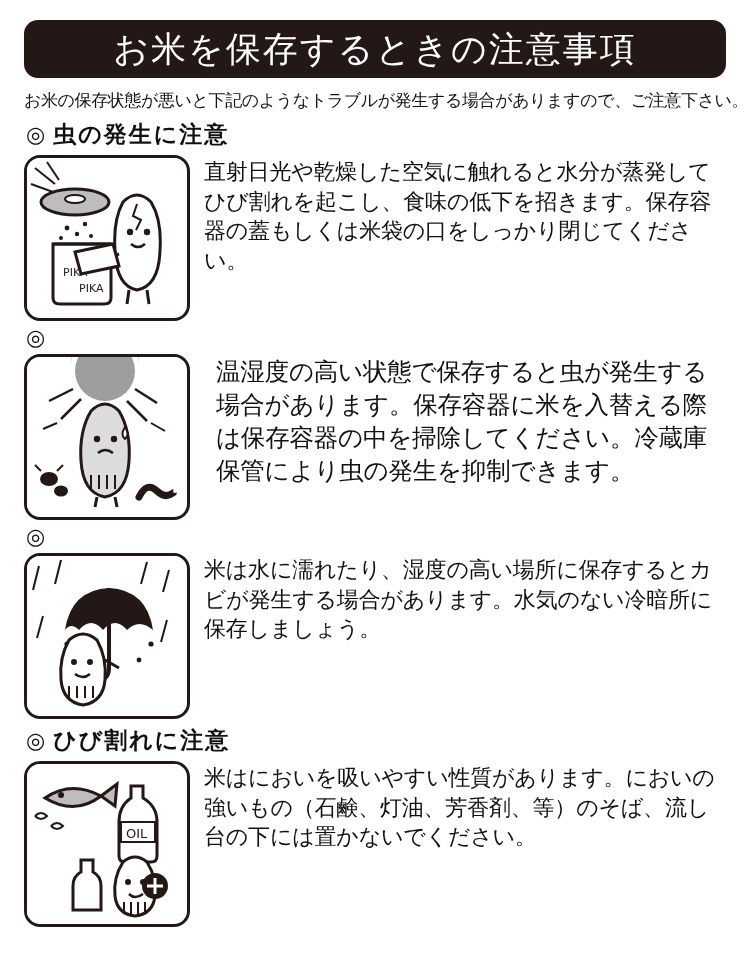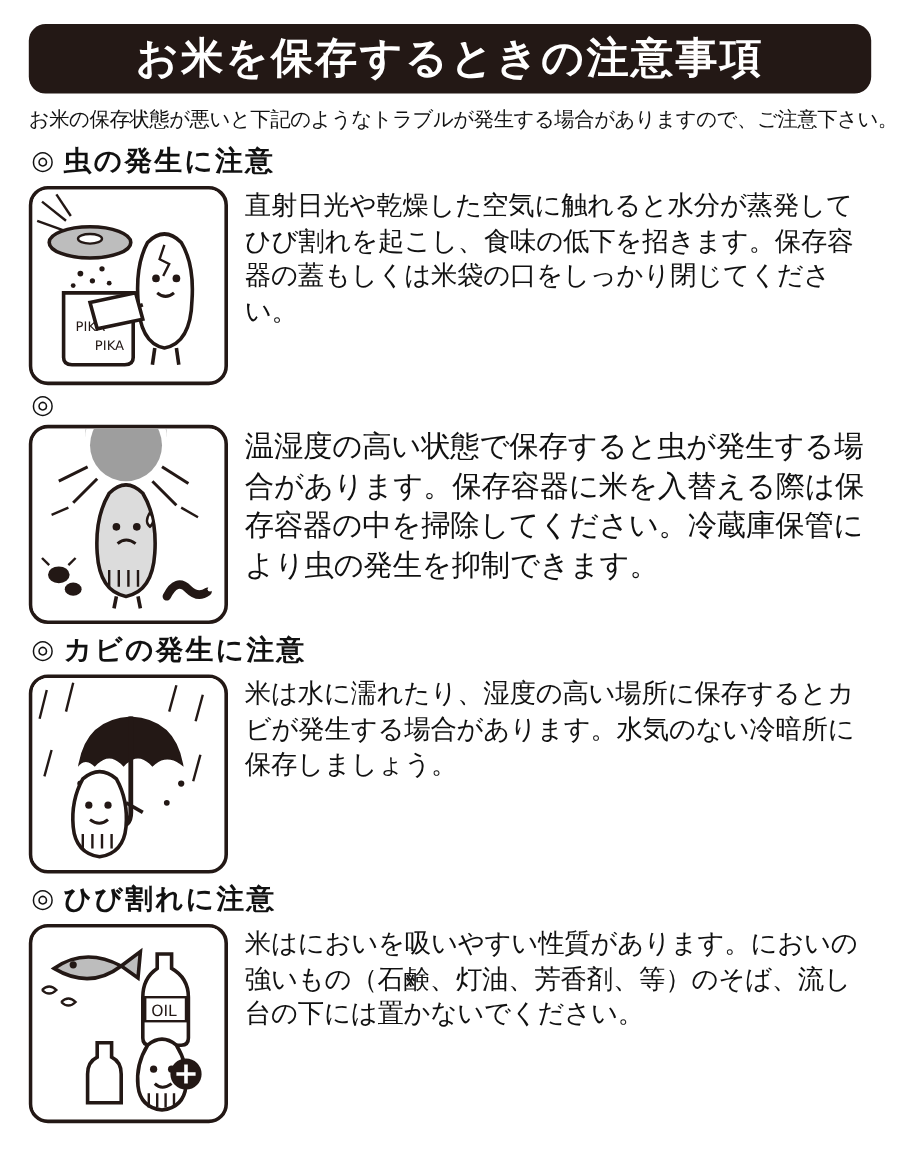--- a/index.html
+++ b/index.html
@@ -28,21 +28,21 @@
     color: #ffffff;
     border-radius: 14px;
     height: 58px;
     display: flex;
     align-items: center;
     justify-content: center;
     margin: 6px 6px 0 6px;
   }
   .banner-title {
     font-size: 35px;
-    font-weight: bold;
+    font-weight: normal;
     letter-spacing: 2px;
     line-height: 1;
   }
 
   .lead {
     margin: 12px 4px 8px 6px;
     font-size: 17px;
     letter-spacing: -0.4px;
     line-height: 1.25;
     white-space: nowrap;
@@ -82,20 +82,21 @@
   }
   .thumb svg { display: block; }
   .desc {
     font-size: 22px;
     line-height: 1.34;
     letter-spacing: -0.2px;
     padding-top: 2px;
   }
   .desc.small {
     font-size: 24.5px;
+    margin-left: 12px;
   }
 
   
   .sec-1 { margin-top: 2px; }
   .sec-2 { margin-top: 6px; }
   .sec-3 { margin-top: 6px; }
   .sec-4 { margin-top: 6px; }
 </style>
 </head>
 <body>
@@ -213,21 +214,20 @@
           <circle cx="148" cy="134" r="2" fill="#ffffff"></circle>
         </svg>
       </div>
       <div class="desc small">温湿度の高い状態で保存すると虫が発生する場合があります。保存容器に米を入替える際は保存容器の中を掃除してください。冷蔵庫保管により虫の発生を抑制できます。</div>
     </div>
   </div>
 
   <div class="section sec-3">
     <div class="section-head">
       <span class="circle-mark">◎</span>
-      <span>カビの発生に注意</span>
     </div>
     <div class="section-body">
       <div class="thumb">
         <svg width="154" height="154" viewBox="0 0 154 154" xmlns="http://www.w3.org/2000/svg">
           <rect x="0" y="0" width="154" height="154" fill="#ffffff"></rect>
 
           <g stroke="#231815" stroke-width="2" fill="none">
             <path d="M12 10 L6 34"></path>
               <path d="M34 4 L28 28"></path>
             <path d="M120 6 L114 28"></path>

